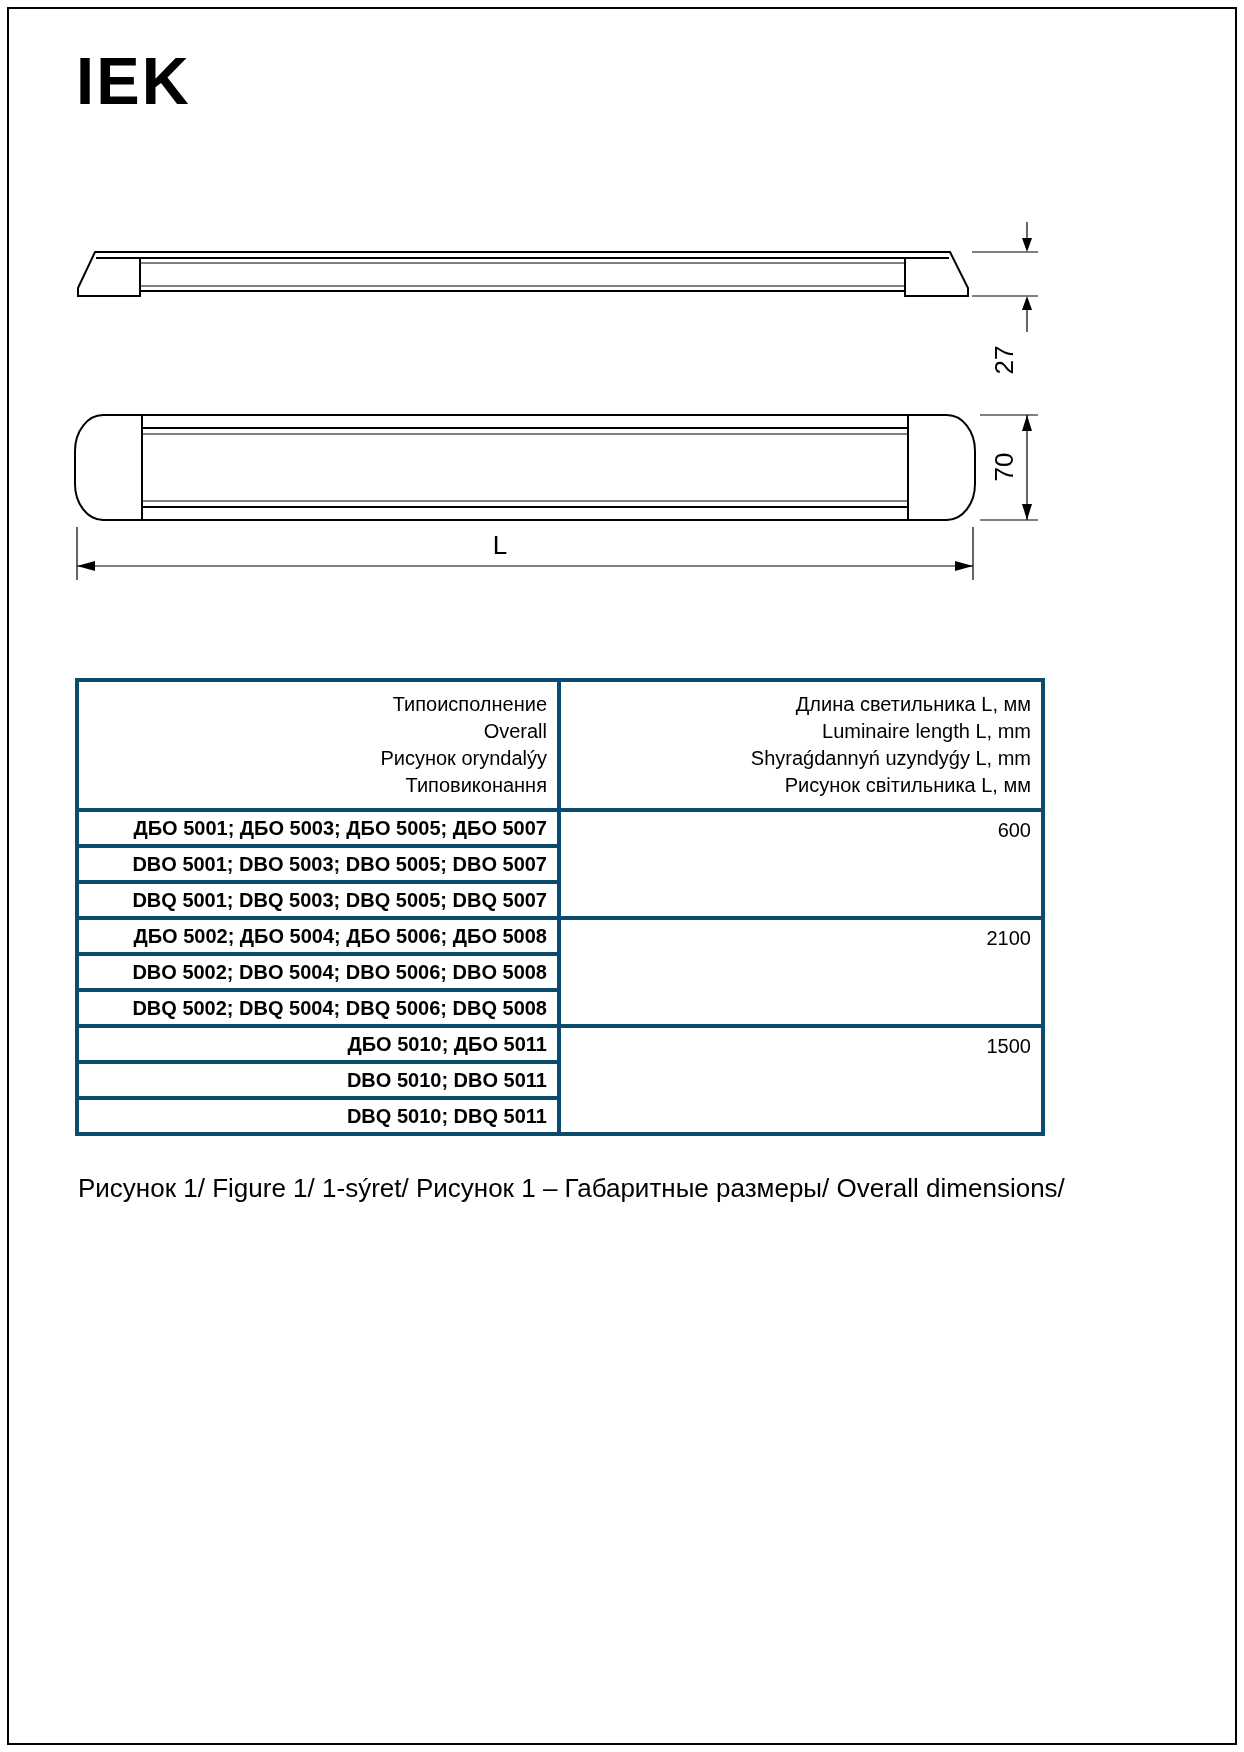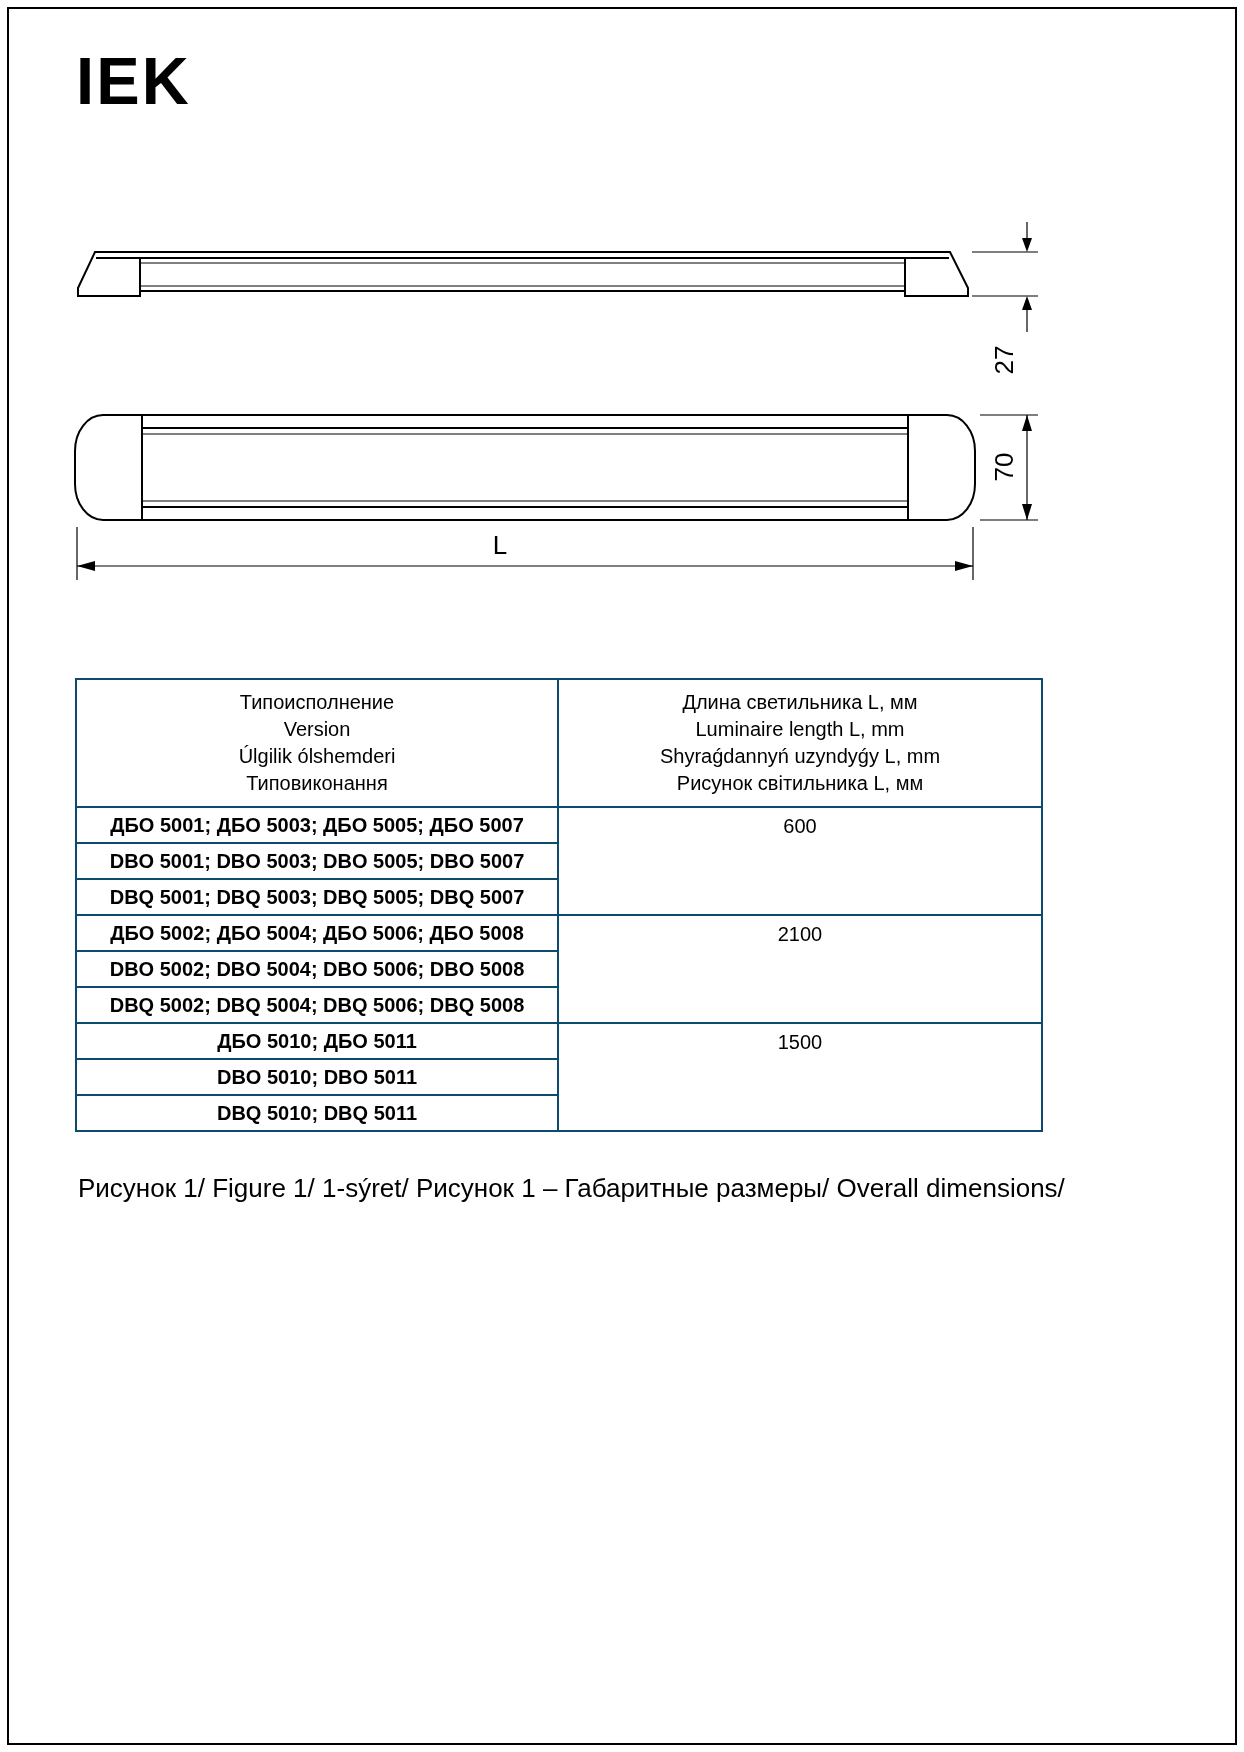--- a/index.html
+++ b/index.html
@@ -43,22 +43,22 @@
   }
   .spec-table {
     position: absolute;
     left: 75px; top: 678px;
     width: 966px;
     border-collapse: collapse;
     table-layout: fixed;
     font-size: 20px;
   }
   .spec-table th, .spec-table td {
-    border: 2px solid #0c4a6e;
-    text-align: center;
+    border: 4px solid #0c4a6e;
+    text-align: right;
     font-weight: normal;
     padding: 4px 10px;
   }
   .spec-table th {
     vertical-align: middle;
     padding: 9px 10px;
   }
   .spec-table th div {
     line-height: 27px;
     white-space: nowrap;
@@ -142,22 +142,22 @@
 
   <table class="spec-table">
     <colgroup>
       <col style="width:482px">
       <col style="width:484px">
     </colgroup>
     <thead>
       <tr>
         <th>
           <div>Типоисполнение</div>
-          <div>Version</div>
-          <div>Úlgilik ólshemderi</div>
+          <div>Overall</div>
+          <div>Рисунок oryndalýy</div>
           <div>Типовиконання</div>
         </th>
         <th>
           <div>Длина светильника L, мм</div>
           <div>Luminaire length L, mm</div>
           <div>Shyraǵdannyń uzyndyǵy L, mm</div>
           <div>Рисунок світильника L, мм</div>
         </th>
       </tr>
     </thead>

